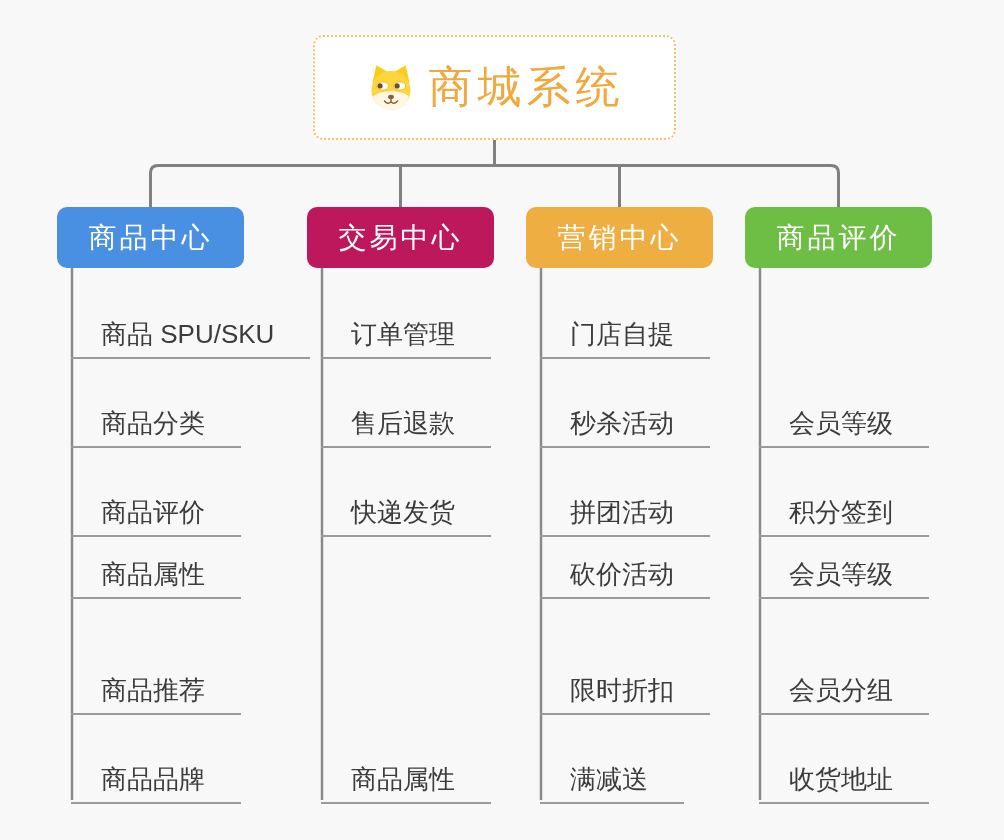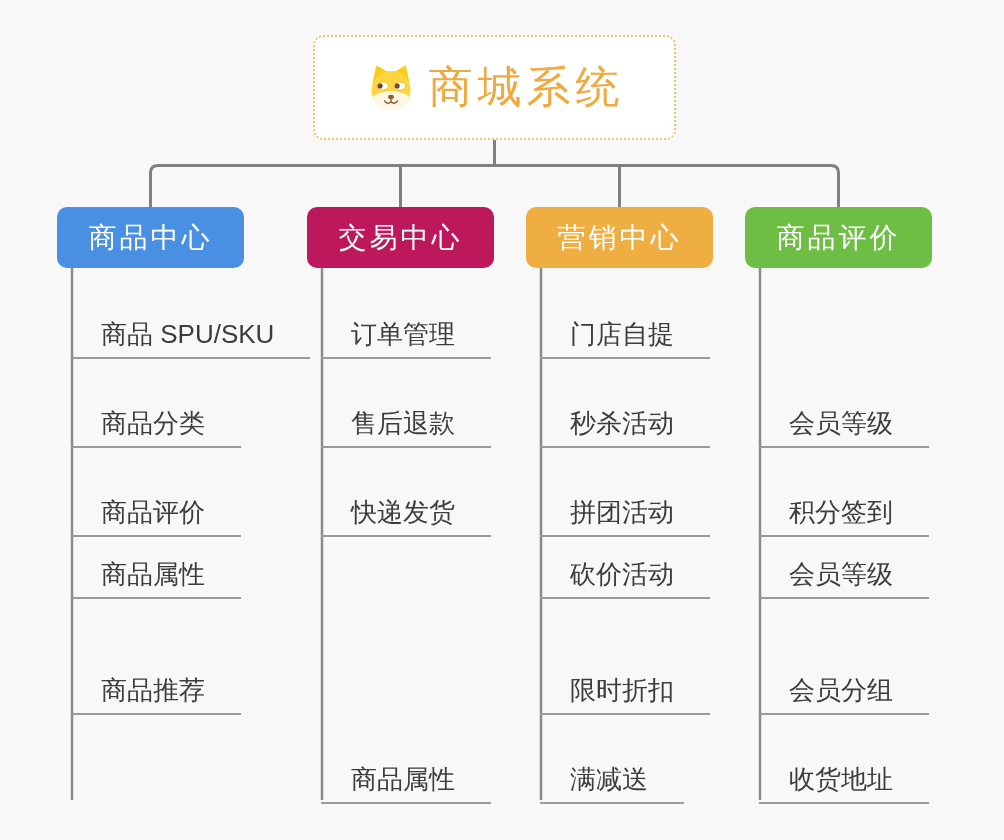--- a/index.html
+++ b/index.html
@@ -121,20 +121,21 @@
   <div class="branch b1" style="background-color: rgb(74, 144, 226);">商品中心</div>
   <div class="branch b2" style="background-color: #be185d;">交易中心</div>
   <div class="branch b3" style="background-color: rgb(239, 174, 66);">营销中心</div>
   <div class="branch b4" style="background-color: rgb(110, 190, 69);">商品评价</div>
 
   <div class="leaf c1 r0">商品 SPU/SKU</div>
   <div class="leaf c1 r1">商品分类</div>
   <div class="leaf c1 r2">商品评价</div>
   <div class="leaf c1 r3">商品属性</div>
   <div class="leaf c1 r4">商品推荐</div>
+  <div class="leaf c1 r5">商品品牌</div>
 
   <div class="leaf c2 r0">订单管理</div>
   <div class="leaf c2 r1">售后退款</div>
   <div class="leaf c2 r2">快递发货</div>
   <div class="leaf c2 r5">商品属性</div>
 
   <div class="leaf c3 r0">门店自提</div>
   <div class="leaf c3 r1">秒杀活动</div>
   <div class="leaf c3 r2">拼团活动</div>
   <div class="leaf c3 r3">砍价活动</div>

